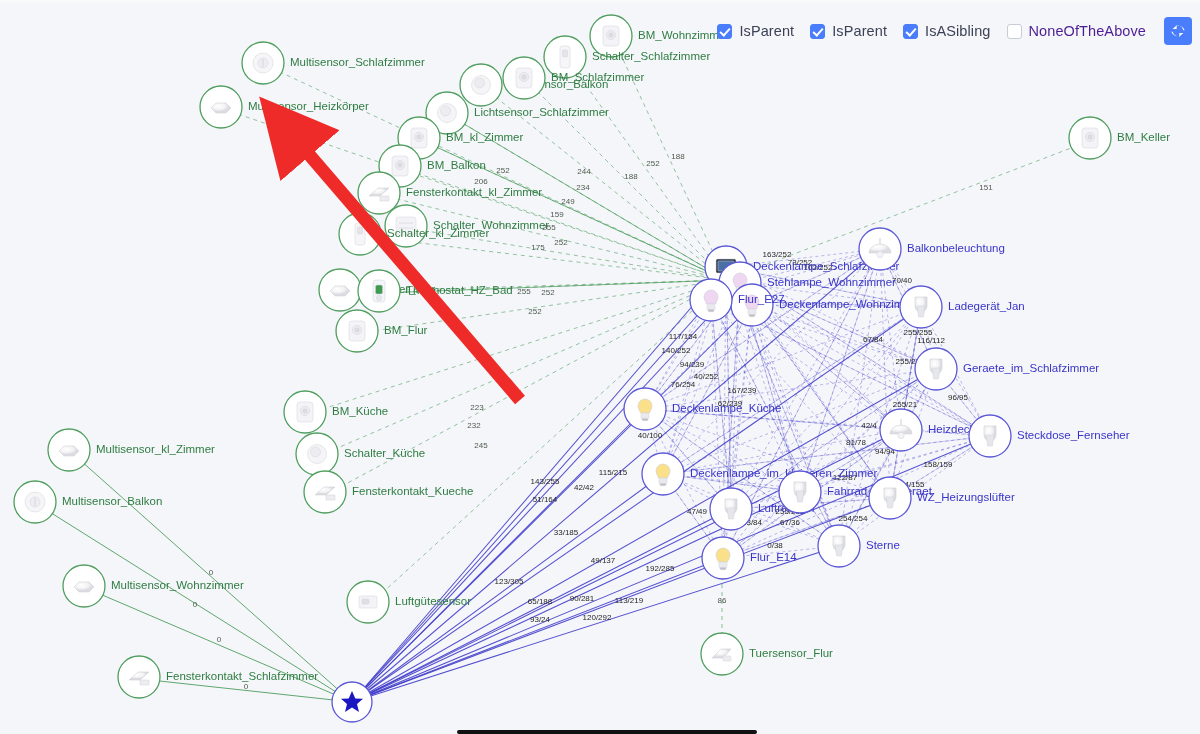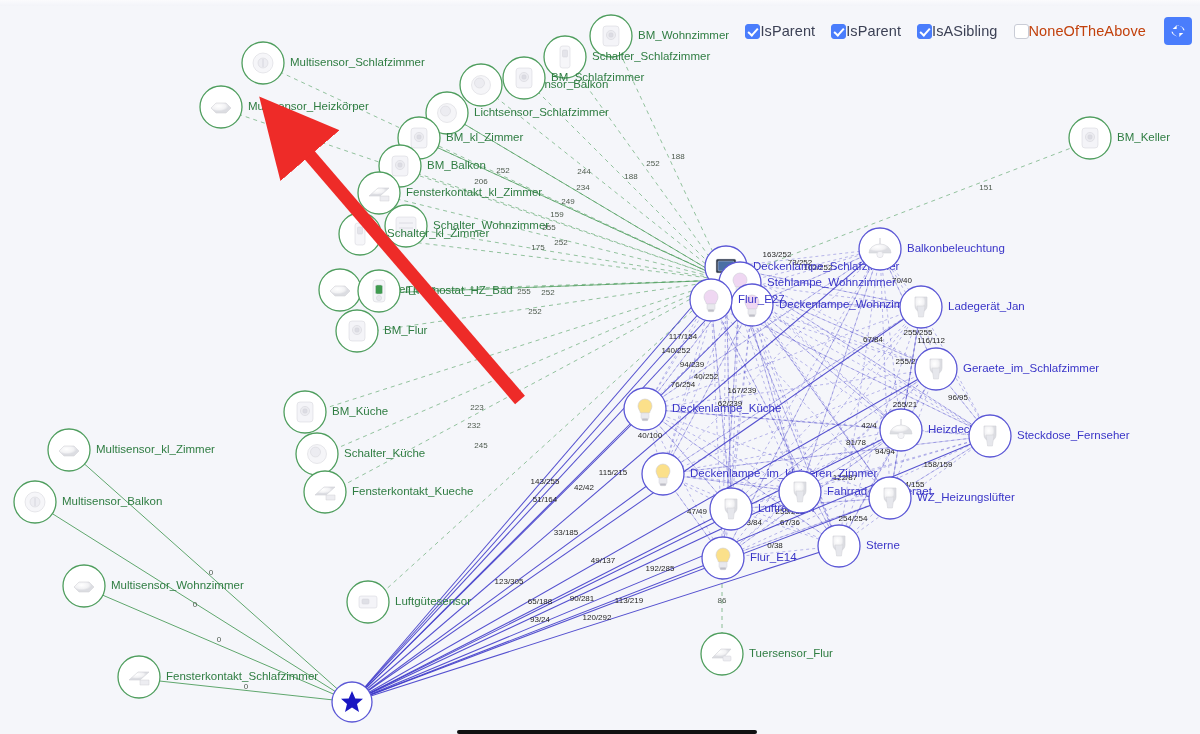--- a/index.html
+++ b/index.html
@@ -8,28 +8,28 @@
     background:#f6f7fb;
     font-family:"Liberation Sans",sans-serif;
     position:relative;
   }
   #app{position:absolute;inset:0;background:#f5f6fa;}
   .topstrip{position:absolute;left:0;top:0;width:1200px;height:6px;
     background:linear-gradient(#fbfbfd,#f3f4f9);}
   
   .toolbar{position:absolute;right:8px;top:14px;display:flex;align-items:center;gap:16px;
     height:34px;z-index:40;}
-  .chk{display:flex;align-items:center;gap:0;cursor:pointer;}
+  .chk{display:flex;align-items:center;gap:7px;cursor:pointer;}
   .box{width:15px;height:15px;border-radius:3px;box-sizing:border-box;position:relative;flex:0 0 auto;}
   .box.on{background:#4a7dfc;border:1px solid #4a7dfc;}
   .box.off{background:#fff;border:1px solid #c9ccd6;}
   .box.on::after{content:"";position:absolute;left:4px;top:1px;width:4px;height:8px;
     border:solid #fff;border-width:0 2px 2px 0;transform:rotate(42deg);}
   .chk span.lbl{font-size:14.5px;color:#3c4155;white-space:nowrap;letter-spacing:.1px;}
-  .chk.dim span.lbl{color:#c2410c;}
+  .chk.dim span.lbl{color:#4c1d95;}
   .refresh{width:28px;height:28px;border-radius:4px;background:#4a7dfc;border:none;
     display:flex;align-items:center;justify-content:center;cursor:pointer;margin-left:2px;}
   
   #graph{position:absolute;left:0;top:0;width:1200px;height:734px;}
   .nodeG .ring{fill:#fff;}
   text{font-family:"Liberation Sans",sans-serif;}
   .nlbl{font-size:11.5px;dominant-baseline:middle;}
   .nlbl.g{fill:#2f7d42;}
   .nlbl.b{fill:#3a35c8;}
   .elbl{font-size:8px;fill:#4a4a4a;dominant-baseline:middle;text-anchor:middle;}

